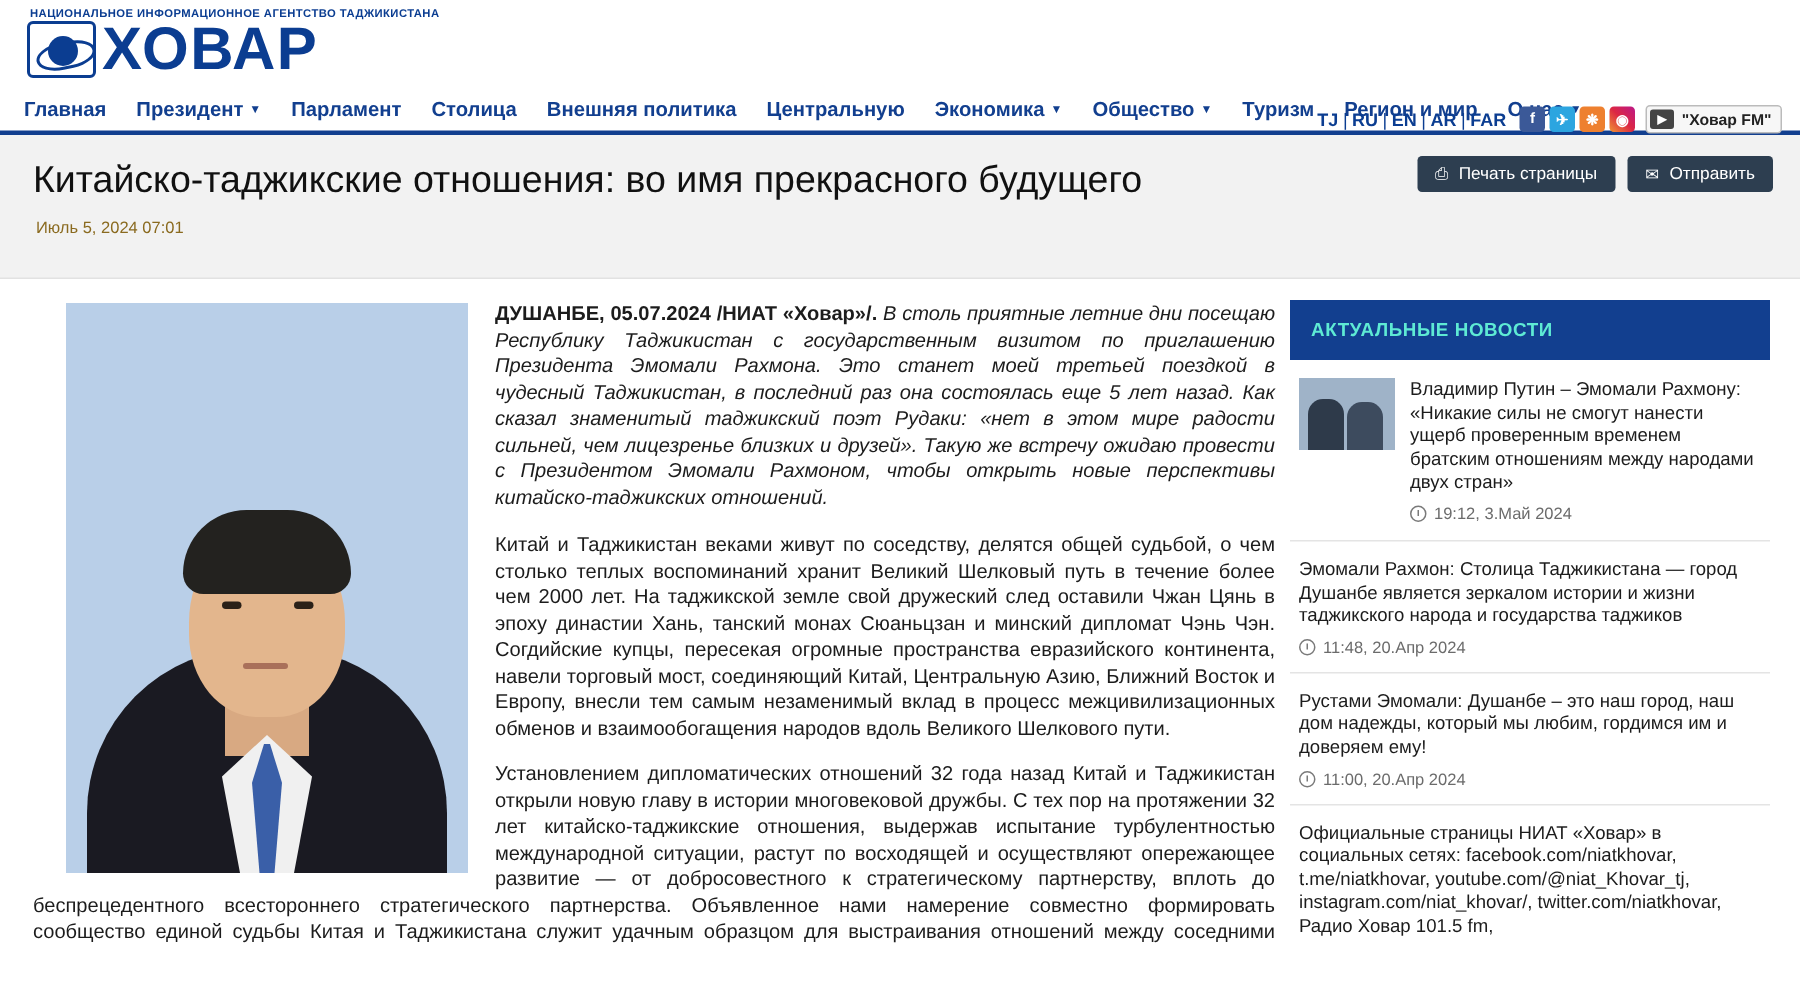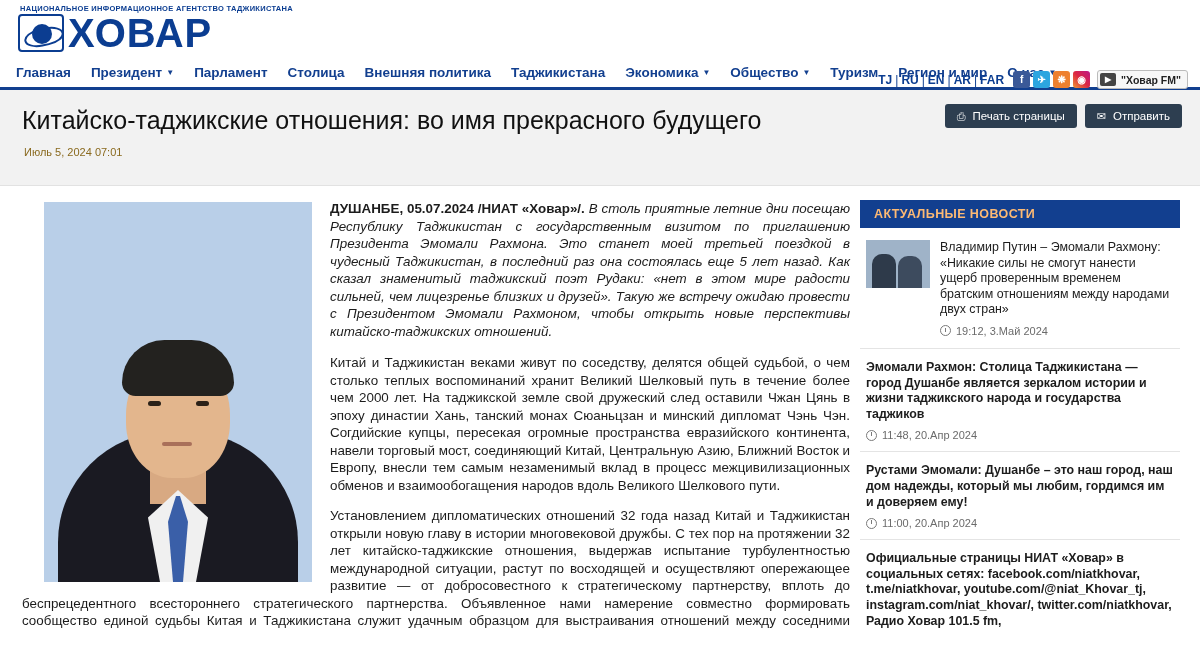--- a/index.html
+++ b/index.html
@@ -163,22 +163,22 @@
   .lead {
     font-style: italic; font-weight: normal; text-align: justify;
   }
   .lead b { font-style: normal; }
   p.para { text-align: justify; margin: 0 0 13px 0; }
   p.lead { margin: 0 0 14px 0; }
 
   
   .sidebar { width: 320px; padding-top: 14px; }
   .side-head {
-    background: #123f8f; color: #fdba74; font-size: 12.5px; font-weight: bold;
-    letter-spacing: 0.4px; height: 28px; display: flex; align-items: center;
+    background: #123f8f; color: #5eead4; font-size: 12.5px; font-weight: bold;
+    letter-spacing: 0.4px; height: 40px; display: flex; align-items: center;
     padding-left: 14px;
   }
   .news-item {
     display: flex; gap: 10px; padding: 12px 6px 11px 6px;
     border-bottom: 1px solid #e4e4e4;
   }
   .news-thumb {
     width: 64px; height: 48px; flex: 0 0 64px; overflow: hidden;
     background: #7e8fa2; position: relative;
   }
@@ -194,21 +194,21 @@
   }
   .clock {
     width: 11px; height: 11px; border: 1.4px solid #7a7a7a; border-radius: 50%;
     position: relative; display: inline-block;
   }
   .clock:after {
     content: ""; position: absolute; left: 4px; top: 1.5px;
     width: 1.2px; height: 4px; background: #7a7a7a;
   }
   .news-block { padding: 11px 6px 10px 6px; border-bottom: 1px solid #e4e4e4; }
-  .news-block .news-title { font-size: 12.4px; font-weight: bold; }
+  .news-block .news-title { font-size: 12.4px; }
 </style>
 </head>
 <body>
 
 <div class="page">
 
   <div class="header">
     <div class="logo-block">
       <div class="logo-tag">НАЦИОНАЛЬНОЕ ИНФОРМАЦИОННОЕ АГЕНТСТВО ТАДЖИКИСТАНА</div>
       <div class="logo-main">
@@ -243,21 +243,21 @@
     <div class="nav-item">
         <span>Парламент</span>
       </div>
     <div class="nav-item">
         <span>Столица</span>
       </div>
     <div class="nav-item">
         <span>Внешняя политика</span>
       </div>
     <div class="nav-item">
-        <span>Таджикистана</span>
+        <span>Центральную</span>
       </div>
     <div class="nav-item">
         <span>Экономика</span>
         <span class="caret">▼</span>
       </div>
     <div class="nav-item">
         <span>Общество</span>
         <span class="caret">▼</span>
       </div>
     <div class="nav-item">

